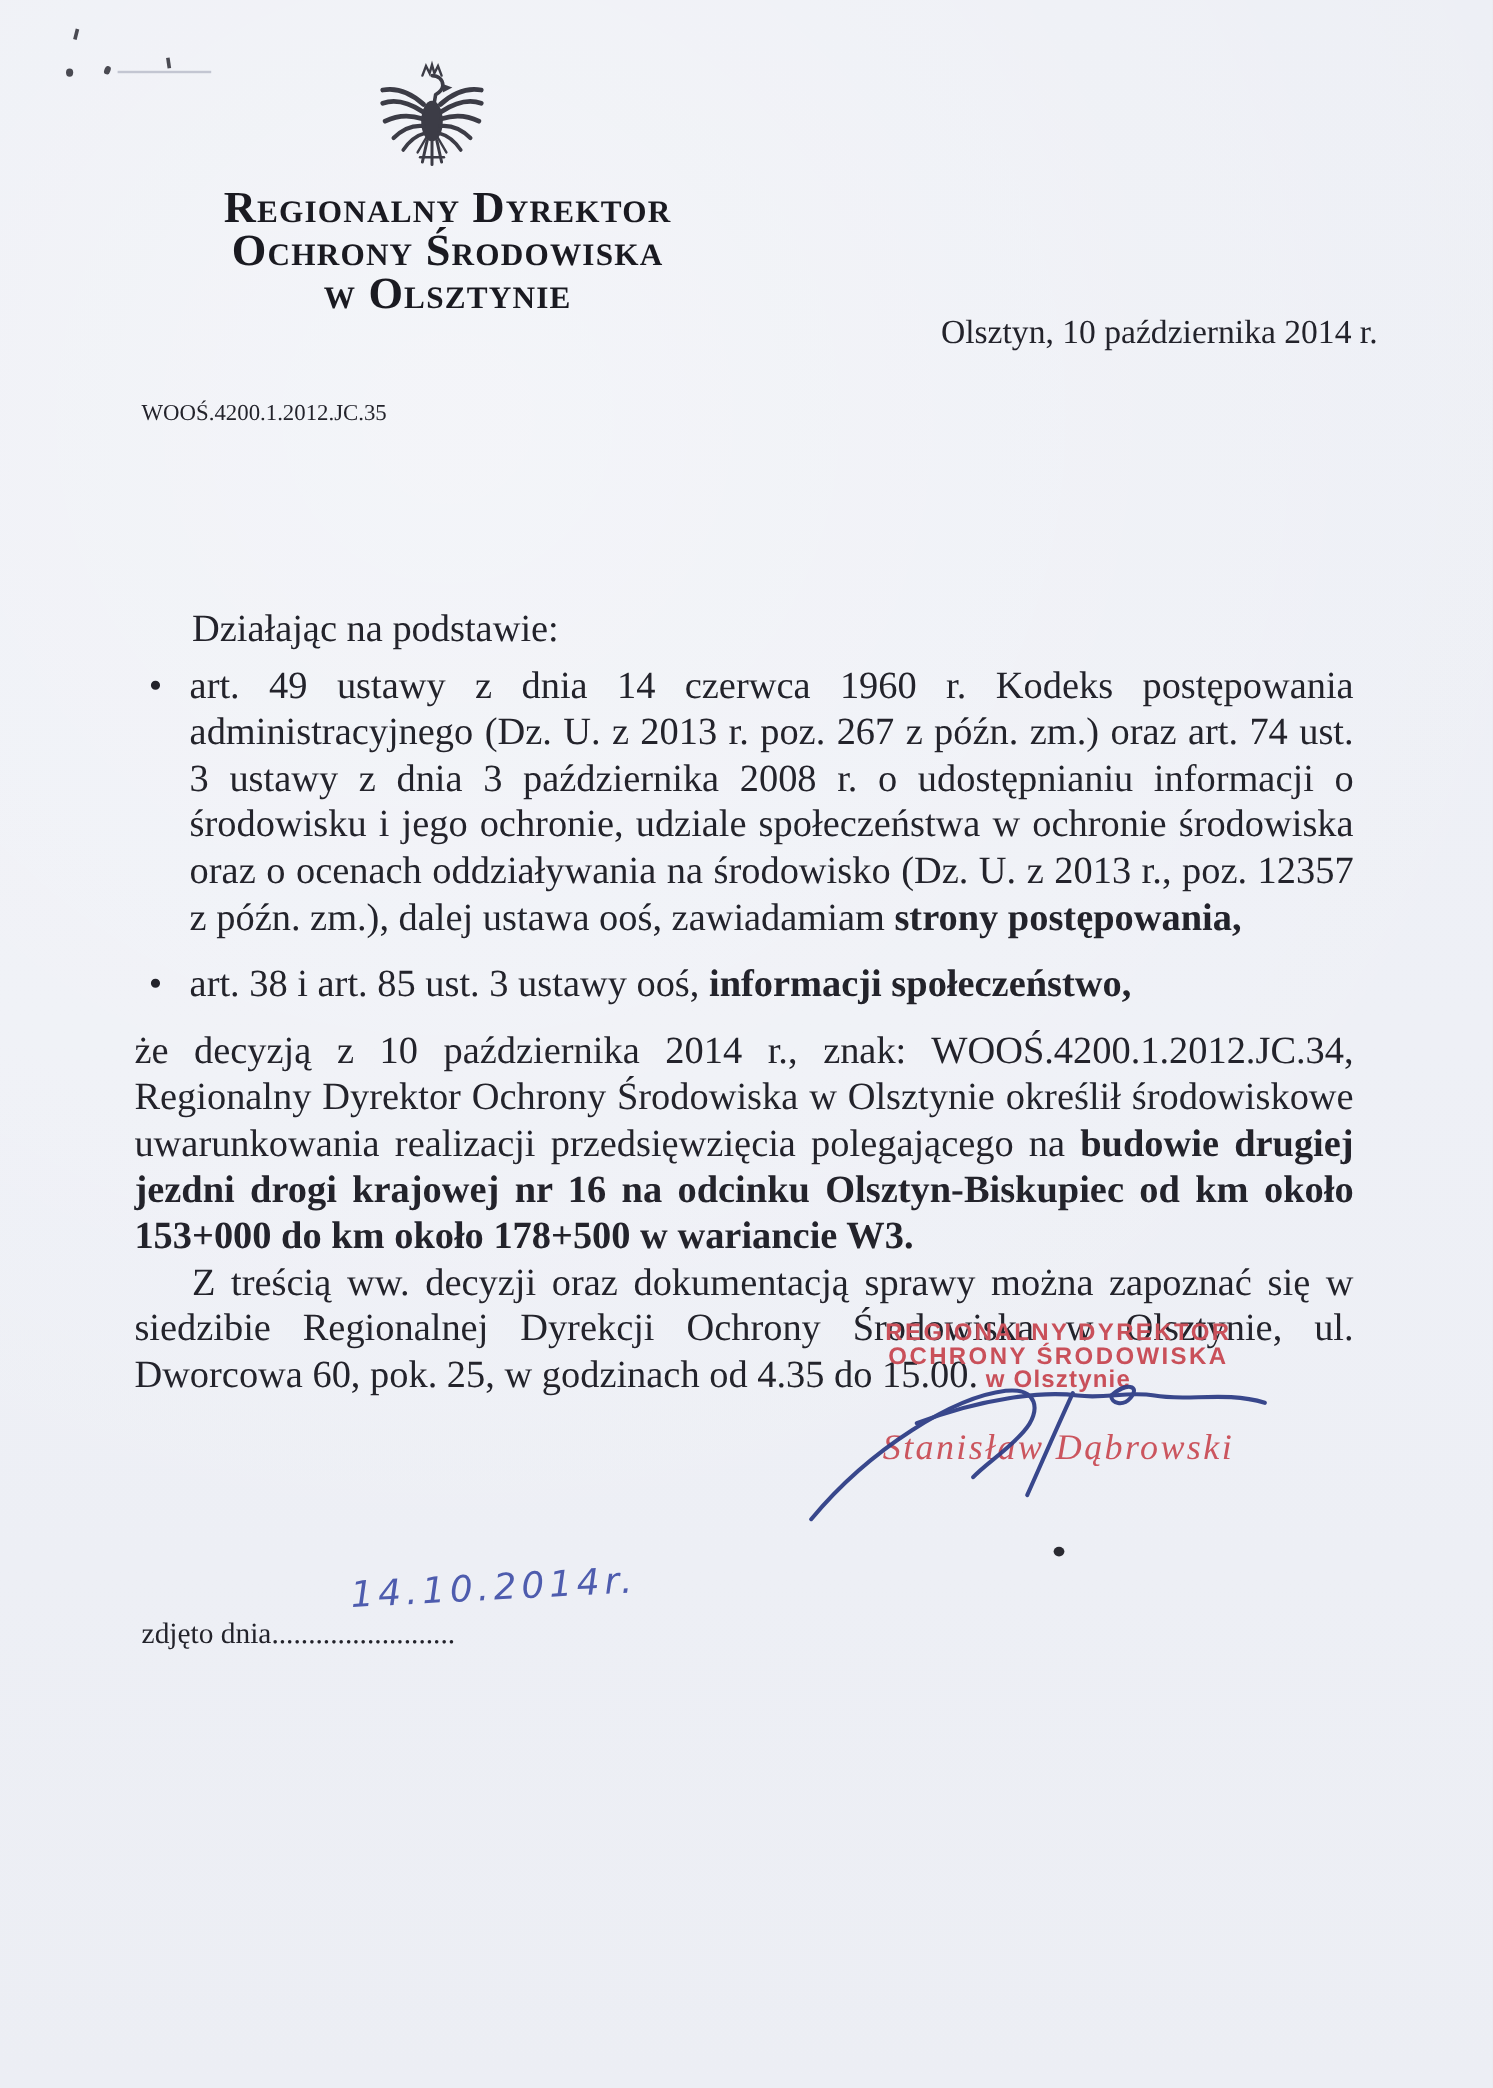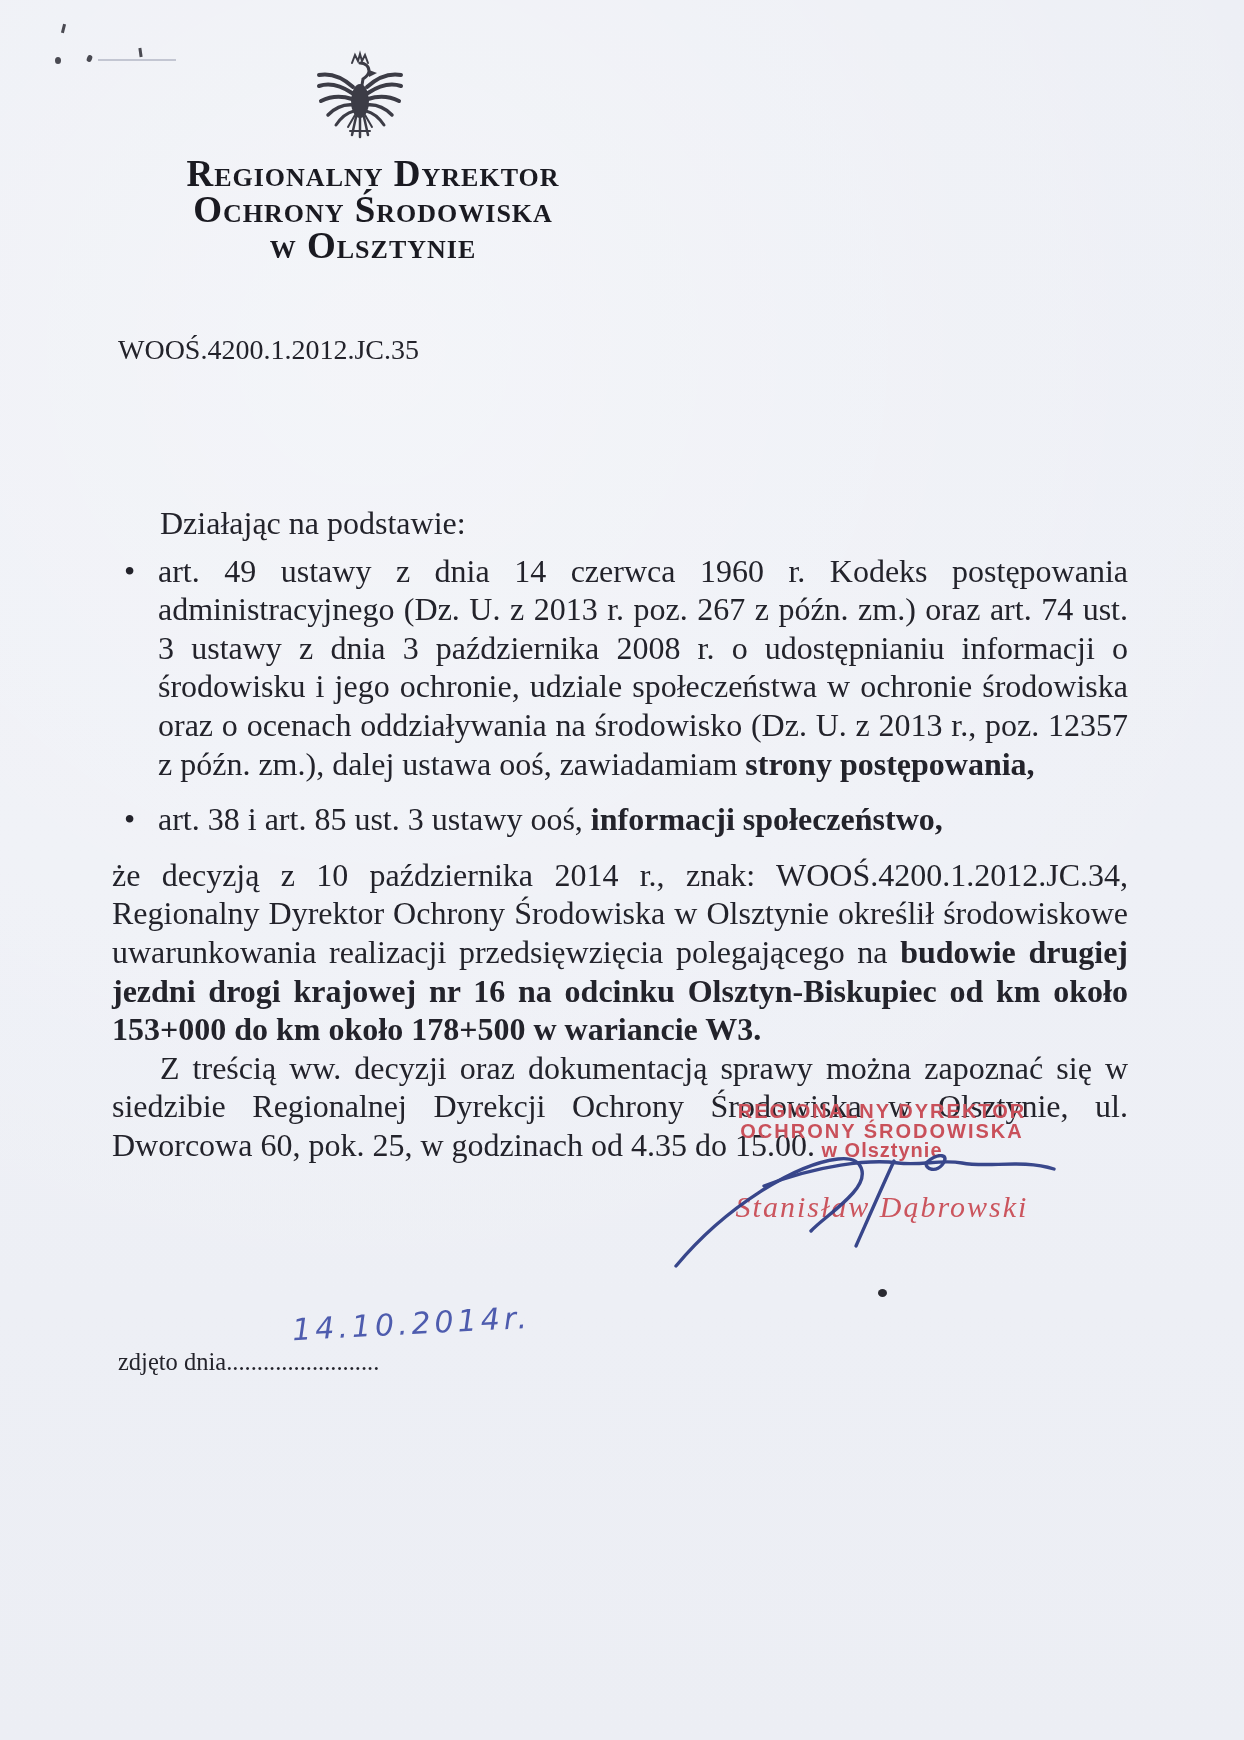--- a/index.html
+++ b/index.html
@@ -19,21 +19,21 @@
   
   .emblem{position:absolute;left:316px;top:50px;width:88px;height:102px;}
   .letterhead{
     position:absolute;left:168px;top:156px;width:410px;
     text-align:center;font-weight:bold;font-variant:small-caps;
     color:#1a1a21;letter-spacing:1px;
   }
   .lh-line{font-size:37px;line-height:36px;white-space:nowrap;}
 
   .place-date{position:absolute;top:262px;right:96px;font-size:28px;white-space:nowrap;}
-  .ref-number{position:absolute;left:118px;top:334px;font-size:28px;white-space:nowrap;}
+  .ref-number{position:absolute;left:118px;top:334px;font-size:19px;white-space:nowrap;}
 
   .doc-title{
     position:absolute;left:118px;top:438px;width:1010px;
     text-align:center;font-size:33px;font-weight:bold;letter-spacing:9px;
     white-space:nowrap;color:#1d1d25;
   }
 
   
   .body-text{
     position:absolute;left:112px;top:504px;width:1016px;
@@ -112,20 +112,21 @@
       <path d="M39,64 L32,76 M49,64 L56,76" stroke-width="2"></path>
     </g>
   </svg>
 
   <div class="letterhead">
     <div class="lh-line">Regionalny Dyrektor</div>
     <div class="lh-line">Ochrony Środowiska</div>
     <div class="lh-line">w Olsztynie</div>
   </div>
 
+  <div class="place-date">Olsztyn, 10 października 2014 r.</div>
 
   <div class="ref-number">WOOŚ.4200.1.2012.JC.35</div>
 
 
   <div class="body-text">
     <p class="intro">Działając na podstawie:</p>
 
     <ul class="legal-list">
       <li>
         <span class="seg">art. 49 ustawy z dnia 14 czerwca 1960 r. </span><span class="seg italic">Kodeks postępowania administracyjnego</span><span class="seg"> (Dz. U. z 2013 r. poz. 267 z późn. zm.) oraz art. 74 ust. 3 ustawy z dnia 3 października 2008 r. </span><span class="seg italic">o udostępnianiu informacji o środowisku i jego ochronie, udziale społeczeństwa w ochronie środowiska oraz o ocenach oddziaływania na środowisko</span><span class="seg"> (Dz. U. z 2013 r., poz. 12357 z późn. zm.), dalej ustawa ooś, zawiadamiam </span><span class="seg bold">strony postępowania,</span>

